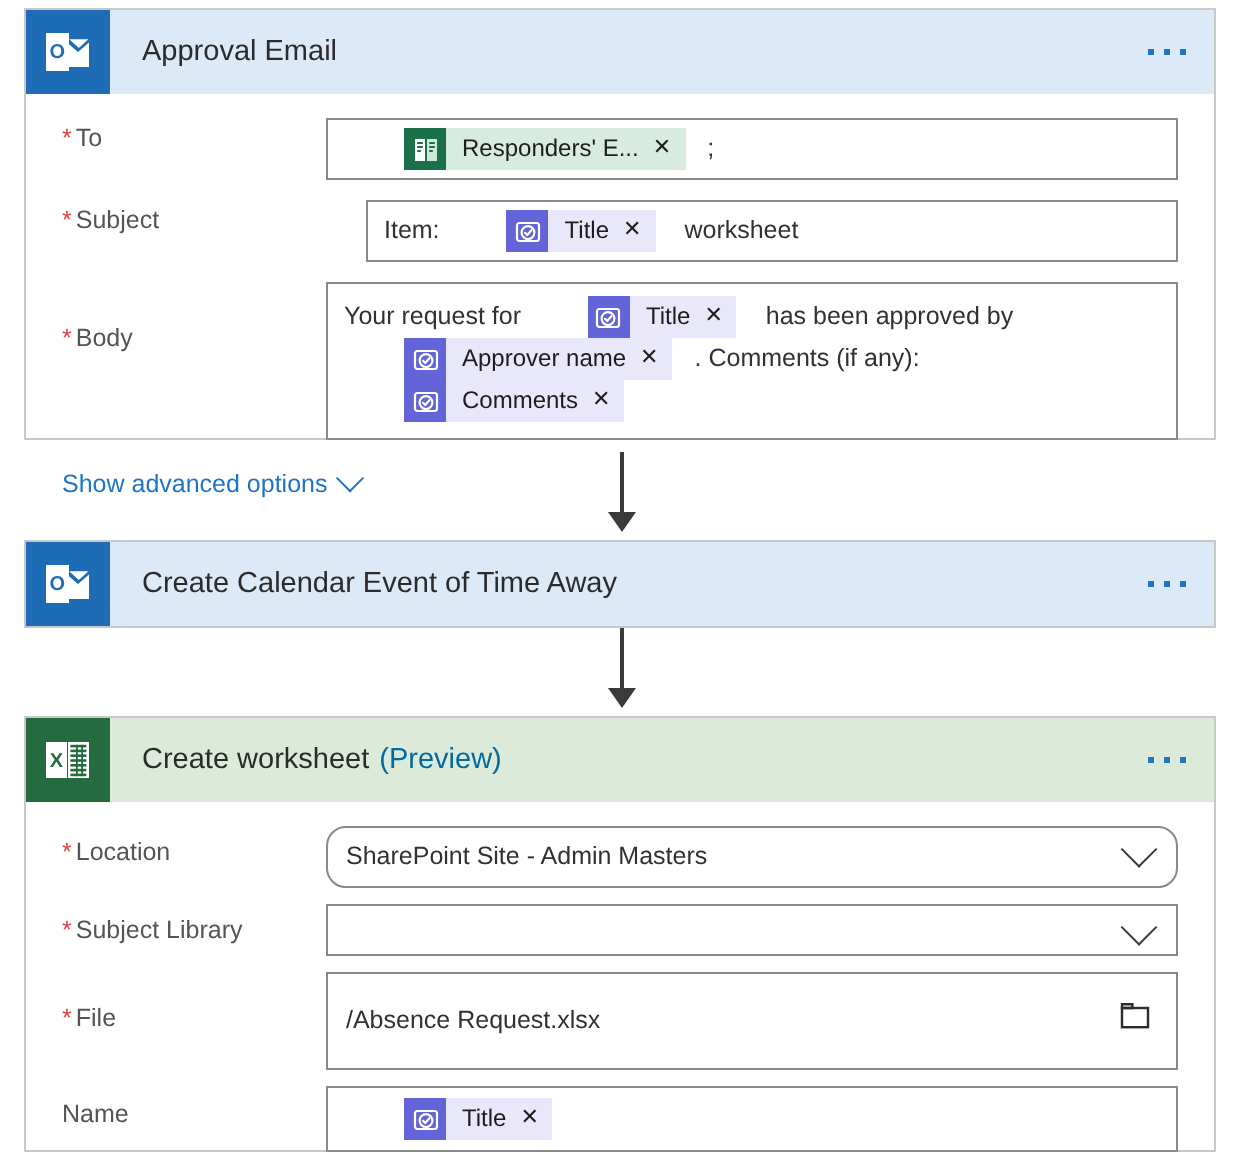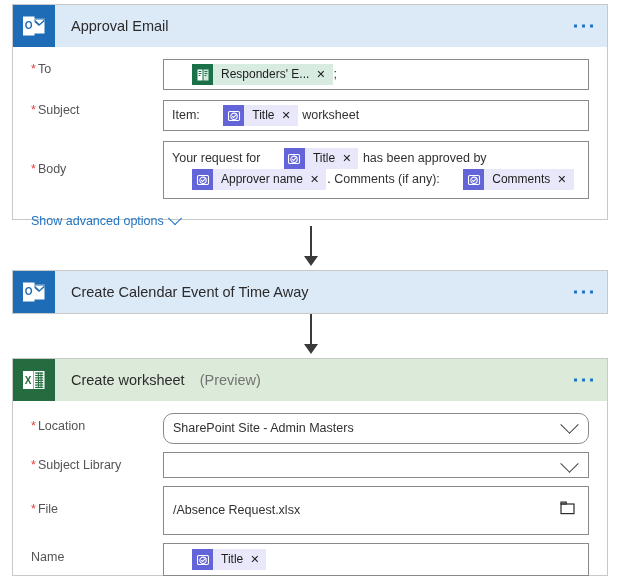--- a/index.html
+++ b/index.html
@@ -56,22 +56,22 @@
   .hdr-icon.outlook { background: #1e6cb5; }
   .hdr-icon.excel   { background: #246b3f; }
 
   .hdr-title {
     margin-left: 16px;
     font-size: 14.5px;
     color: #2b2b2b;
     white-space: nowrap;
   }
   .hdr-preview {
-    color: #737373;
-    margin-left: 15px;
+    color: #0369a1;
+    margin-left: 5px;
     font-size: 14.5px;
   }
 
   .ellipsis {
     position: absolute;
     right: 14px;
     top: 50%;
     transform: translateY(-50%);
     display: flex;
     gap: 5px;
@@ -116,21 +116,21 @@
     color: #323130;
     line-height: 19px;
   }
 
   
   .tok {
     display: inline-flex;
     align-items: flex-end;
     vertical-align: middle;
     height: 21px;
-    margin: 0 1px;
+    margin: 0 11px;
     font-size: 12px;
     white-space: nowrap;
     padding-left: 19px;
   }
   .tok .tok-ico {
     width: 21px;
     height: 21px;
     flex: 0 0 21px;
     display: flex;
     align-items: center;
@@ -267,21 +267,21 @@
               </svg>
             </span>
             <span class="tok-body">
               <span>Responders' E...</span>
               <span class="tok-x">✕</span>
             </span>
           </span><span class="txt">;</span>
         </div>
       </div>
 
-      <div class="row" style="margin-top:10px;">
+      <div class="row" style="margin-top:10px;gap:20px;">
         <div class="row-label">
           <span class="req">*</span><span>Subject</span>
         </div>
         <div class="row-field">
           <span class="txt">Item:</span>
           <span class="tok purple">
             <span class="tok-ico">
               <svg width="14" height="14" viewBox="0 0 14 14" aria-hidden="true">
                 <rect x="1.5" y="2.5" width="11" height="9" rx="1.2" fill="none" stroke="#ffffff" stroke-width="1.1"></rect>
                 <circle cx="7" cy="7.3" r="3.2" fill="#6264d8" stroke="#ffffff" stroke-width="1.1"></circle>

